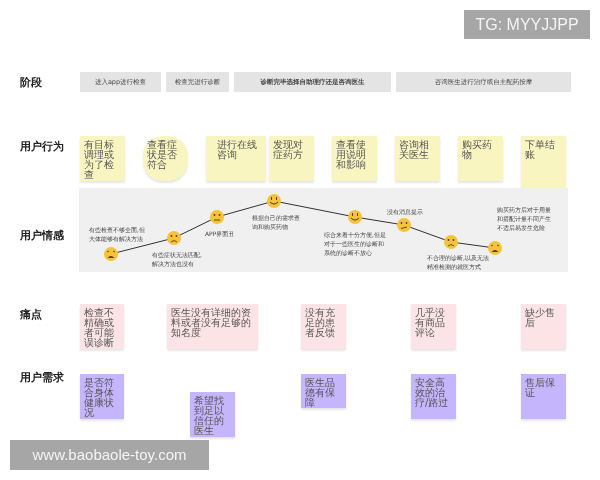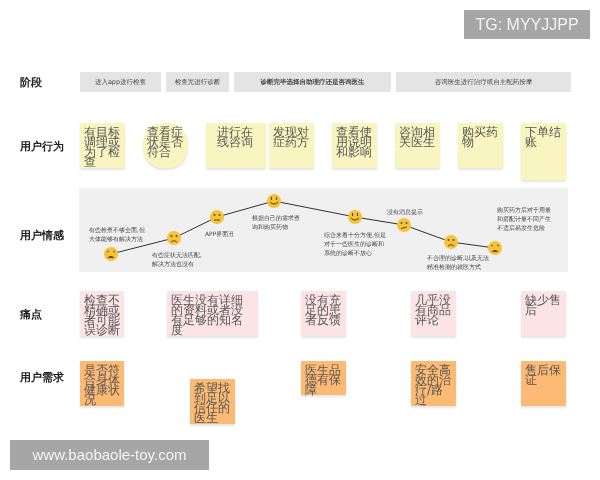--- a/index.html
+++ b/index.html
@@ -5,25 +5,25 @@
   html, body { margin:0; padding:0; }
   body { width:600px; height:480px; background:#ffffff; position:relative; overflow:hidden;
          font-family:"DejaVu Sans","Liberation Sans",sans-serif; color:#333; }
   .abs { position:absolute; }
   .wm-top { left:464px; top:10px; width:126px; height:29px; background:#a6a6a6; color:#f4f4f4;
             font-family:"Liberation Sans",sans-serif; font-size:16px; line-height:29px; text-align:center; }
   .wm-bottom { left:10px; top:440px; width:199px; height:30px; background:#a6a6a6; color:#f4f4f4;
             font-family:"Liberation Sans",sans-serif; font-size:15px; line-height:30px; text-align:center; }
   .row-label { left:20px; font-size:11px; font-weight:bold; color:#222; width:50px; }
   .stage { top:72px; height:20px; background:#e4e4e4; font-size:6.5px; line-height:20px; text-align:center; color:#444; }
-  .note { font-size:12px; line-height:10px; color:#555; padding:4px 4px; box-sizing:border-box;
-          box-shadow:0 2px 2px rgba(0,0,0,0.10); }
+  .note { font-size:10px; line-height:10px; color:#555; padding:4px 4px; box-sizing:border-box;
+          box-shadow:0 2px 2px rgba(0,0,0,0.10);margin-top:13px; }
   .yellow { background:#f9f5c1; }
   .pink { background:#fce4e6; }
-  .blue { background:#fdba74; }
+  .blue { background:#c4b5fd; }
   .emo-panel { left:79px; top:188px; width:489px; height:84px; background:#f0f0f0; }
   .emo-text { font-size:6px; line-height:9px; color:#444; }
 </style>
 </head>
 <body>
 
 <div class="abs wm-top">TG: MYYJJPP</div>
 <div class="abs wm-bottom">www.baobaole-toy.com</div>
 
 <div class="abs row-label" style="top:75px;">阶段</div>

